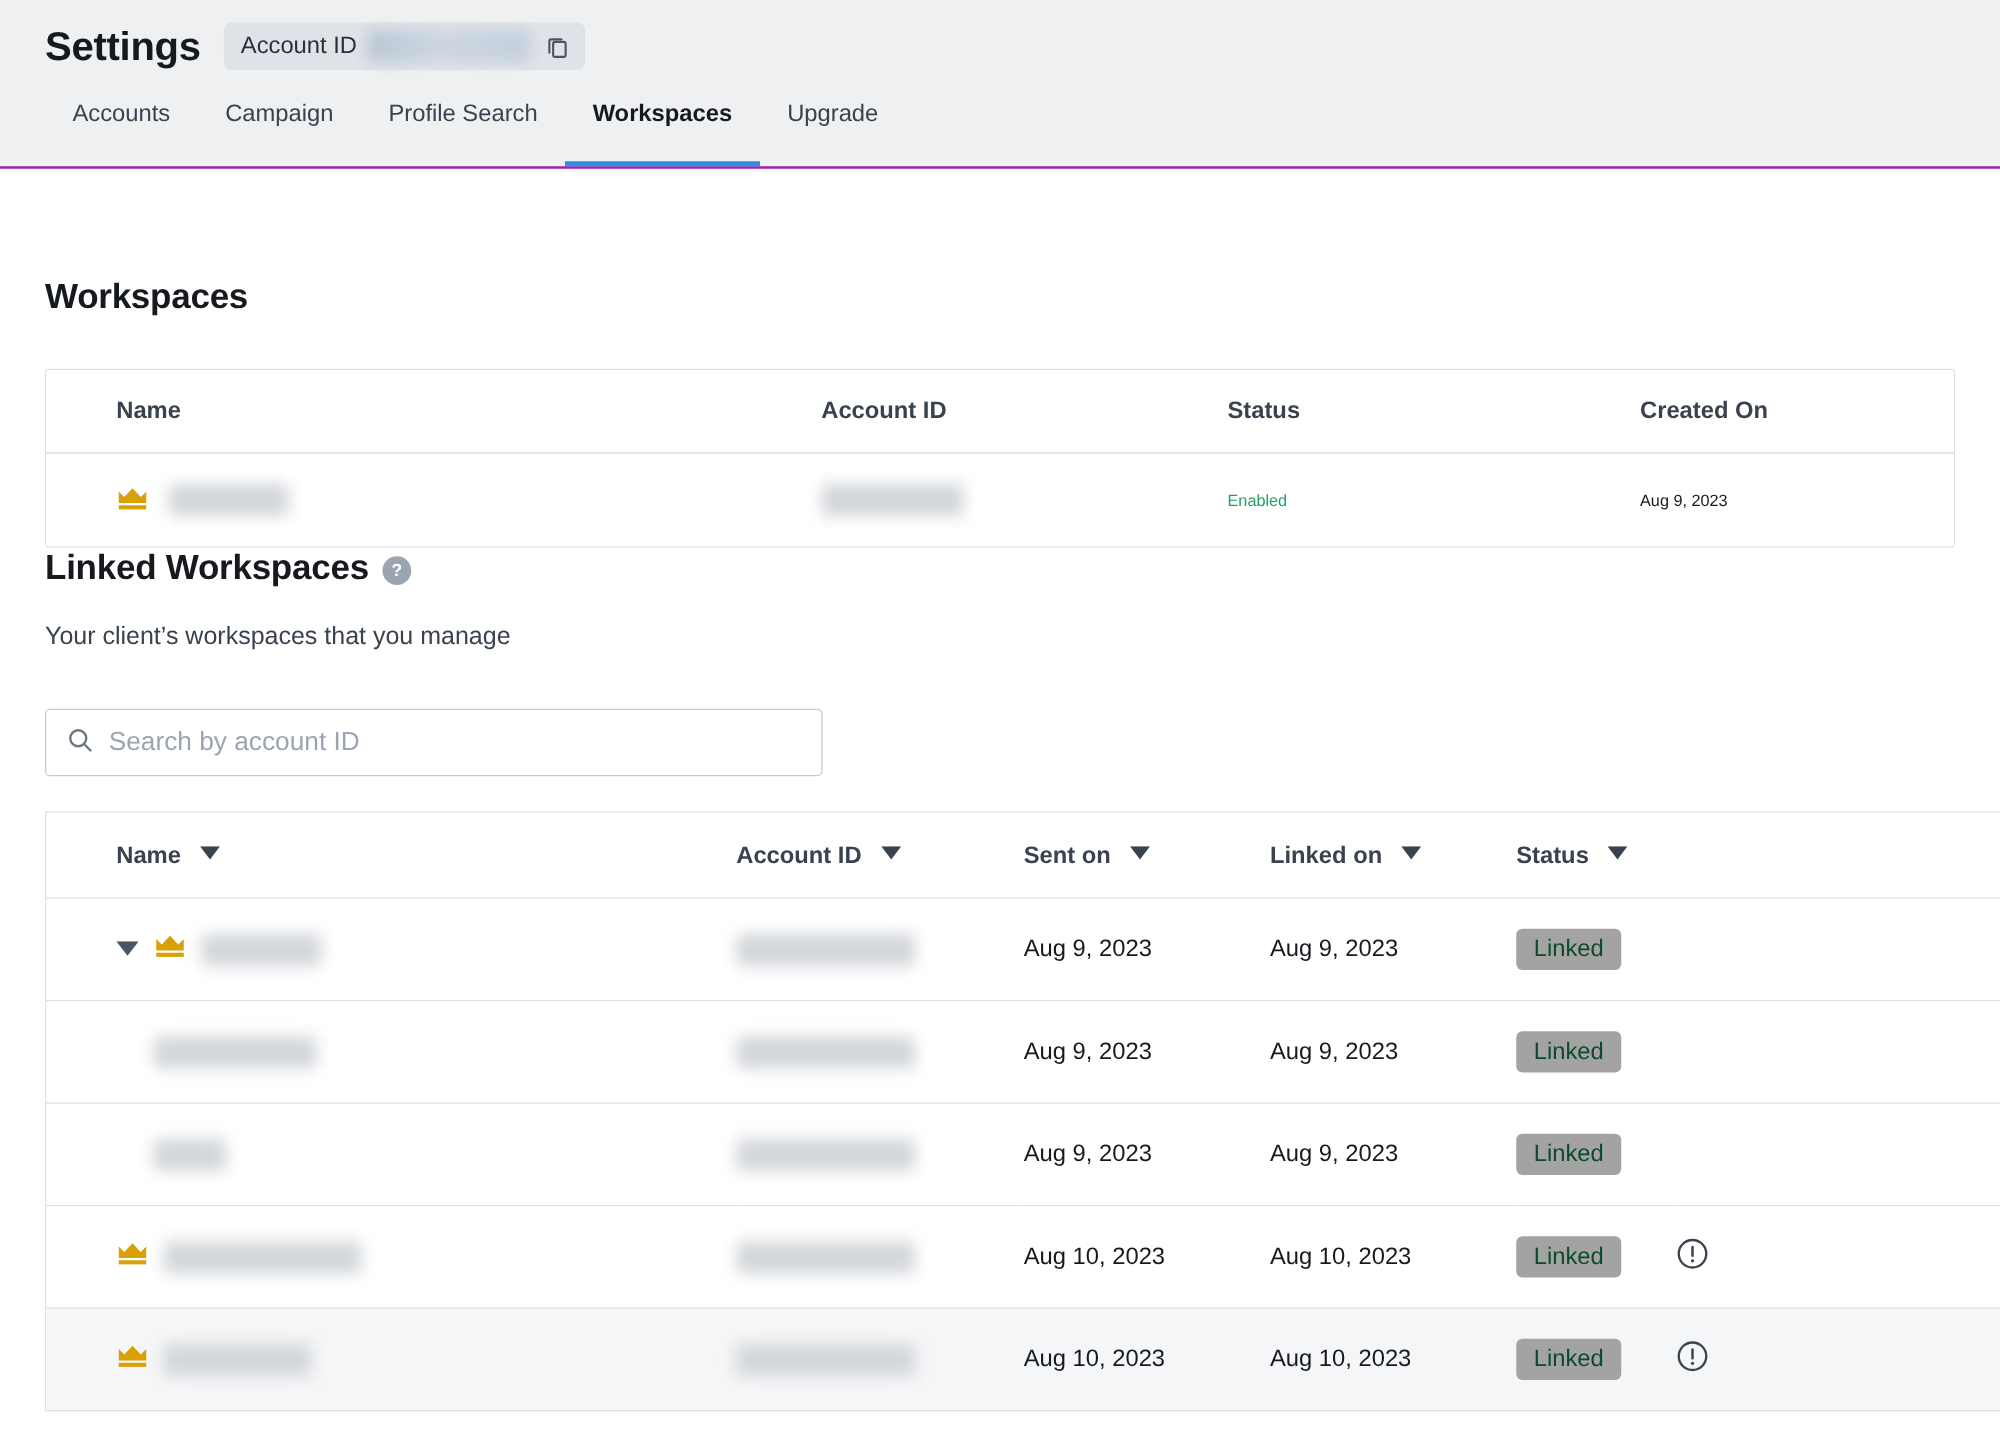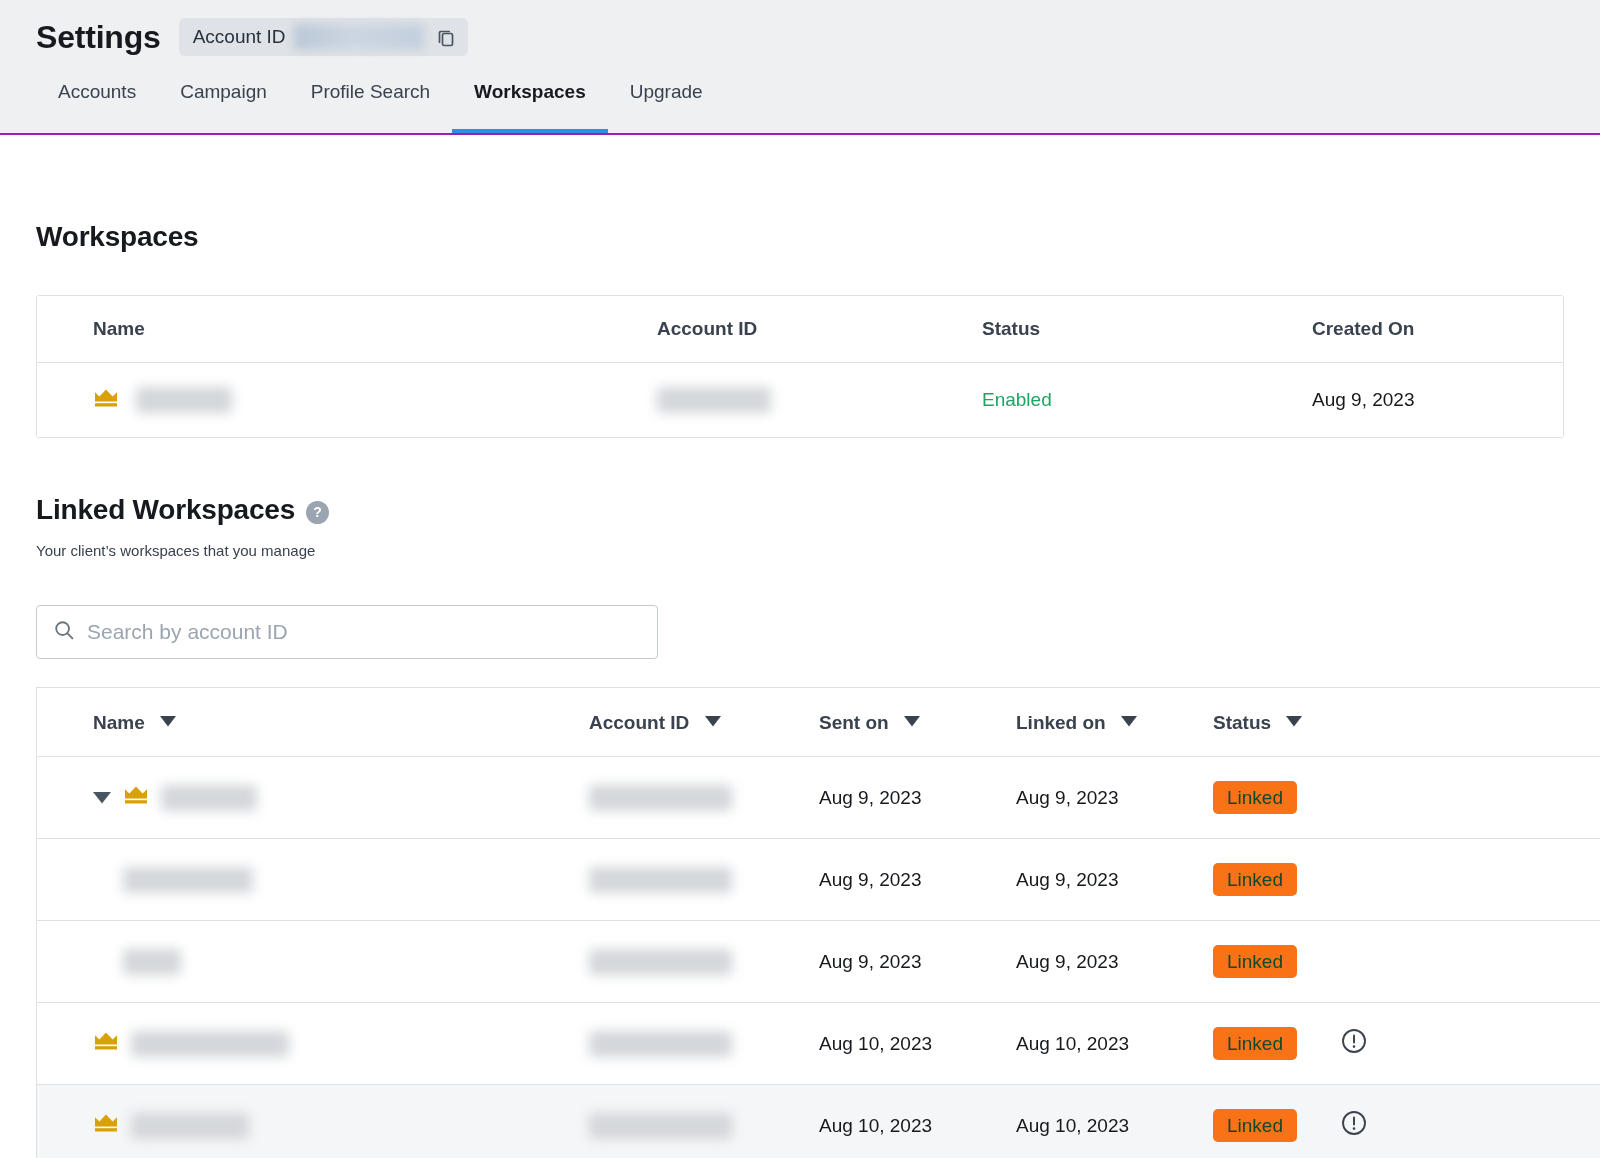--- a/index.html
+++ b/index.html
@@ -102,41 +102,40 @@
 
   .section-title {
     font-size: 28px;
     font-weight: bold;
     color: #16191d;
     letter-spacing: -0.2px;
   }
   #workspaces-title-wrap { margin-top: 86px; }
 
   .linked-head {
-    margin-top: 56px;
     display: flex;
     align-items: center;
     gap: 11px;
   }
   .help-icon {
     width: 23px; height: 23px;
     border-radius: 50%;
     background: #9aa5b1;
     color: #ffffff;
     font-size: 14px;
     font-weight: bold;
     display: inline-flex;
     align-items: center;
     justify-content: center;
     cursor: pointer;
     margin-top: 4px;
   }
   .linked-sub {
-    margin-top: 16px;
-    font-size: 15px;
+    margin-top: 28px;
+    font-size: 20px;
     color: #39424e;
   }
 
   
   table { border-collapse: collapse; width: 100%; }
 
   .table-a {
     margin-top: 42px;
     border: 1px solid #dde1e6;
     border-radius: 3px;
@@ -145,21 +144,21 @@
   .table-a th {
     text-align: left;
     font-size: 19px;
     font-weight: bold;
     color: #39424e;
     padding: 22px 0 22px 0;
     border-bottom: 1px solid #dde1e6;
     background: #ffffff;
   }
   .table-a td {
-    font-size: 19px;
+    font-size: 13px;
     color: #16191d;
     padding: 24px 0;
     background: #ffffff;
   }
   .col-name   { width: 620px; padding-left: 56px !important; }
   .col-acct   { width: 325px; }
   .col-status { width: 330px; }
   .col-created{ }
 
   .enabled-text { color: #1fa463; }
@@ -251,21 +250,21 @@
 
   .sort-arrow {
     display: inline-block;
     margin-left: 10px;
     vertical-align: 2px;
     cursor: pointer;
   }
 
   .badge-linked {
     display: inline-block;
-    background: #f97316;
+    background: #a3a3a3;
     color: #0d4a2b;
     font-size: 19px;
     padding: 7px 14px;
     border-radius: 5px;
     line-height: 1;
   }
 
   .expander {
     display: inline-block;
     margin-right: 12px;

